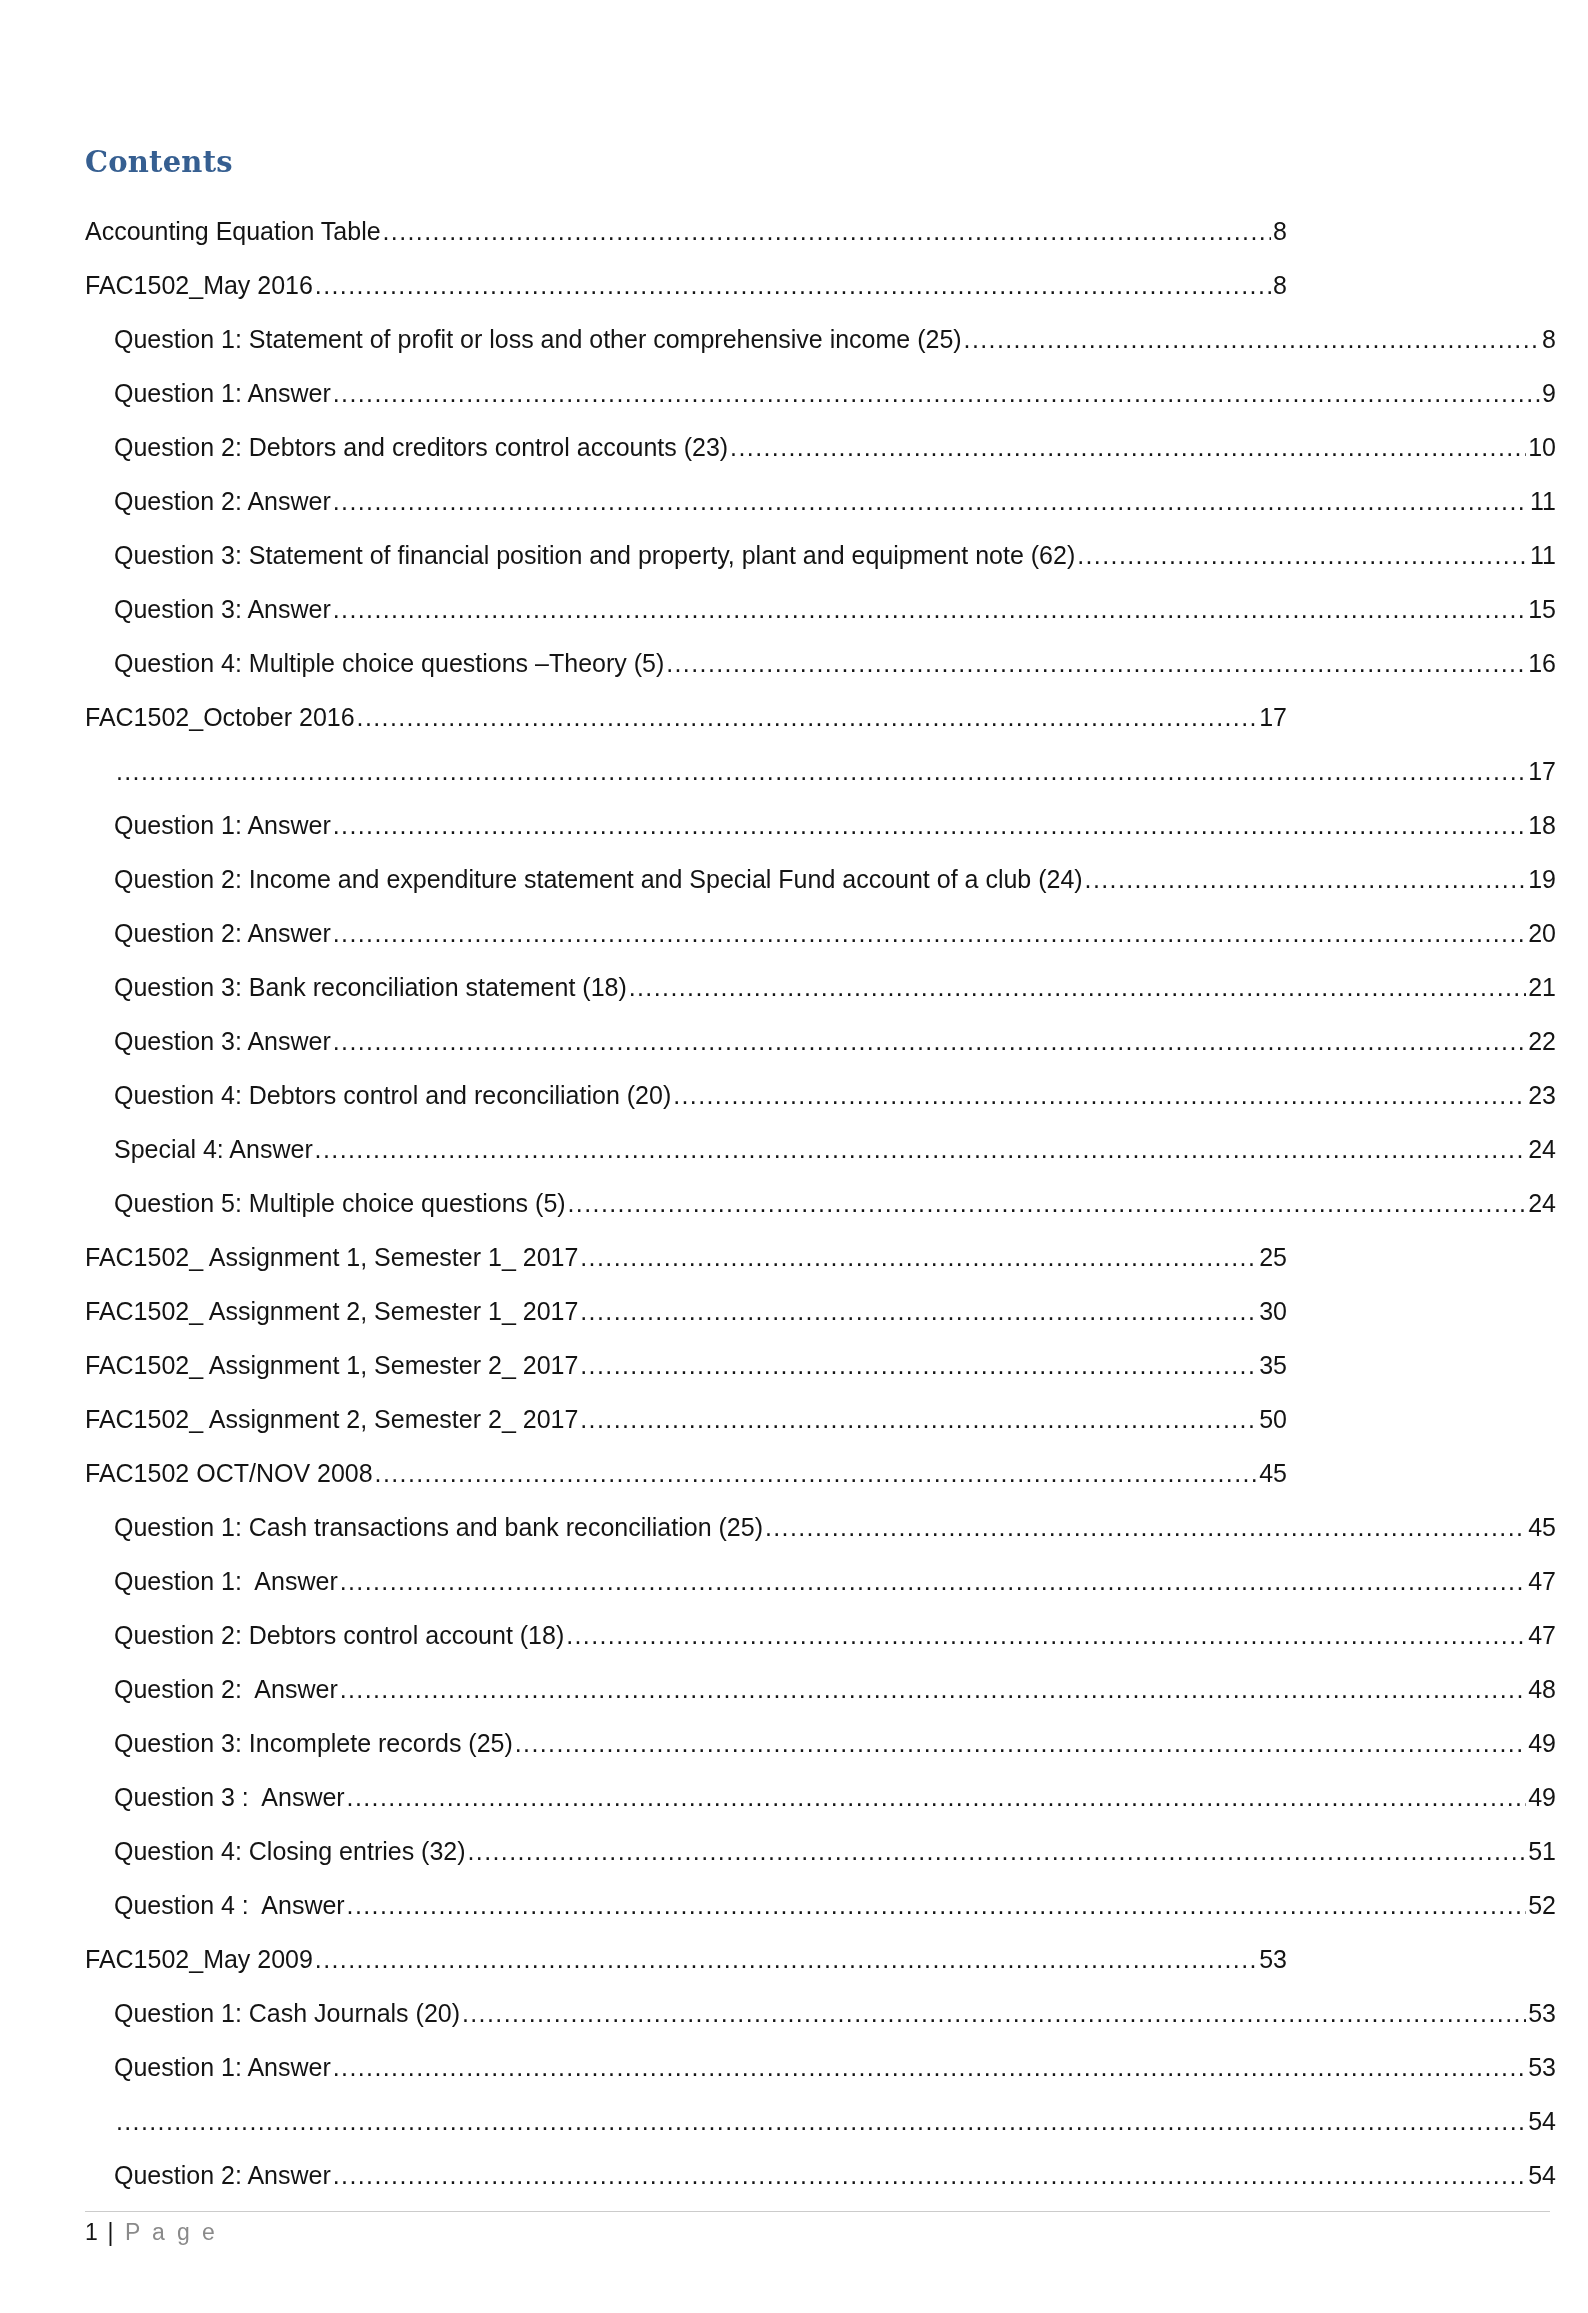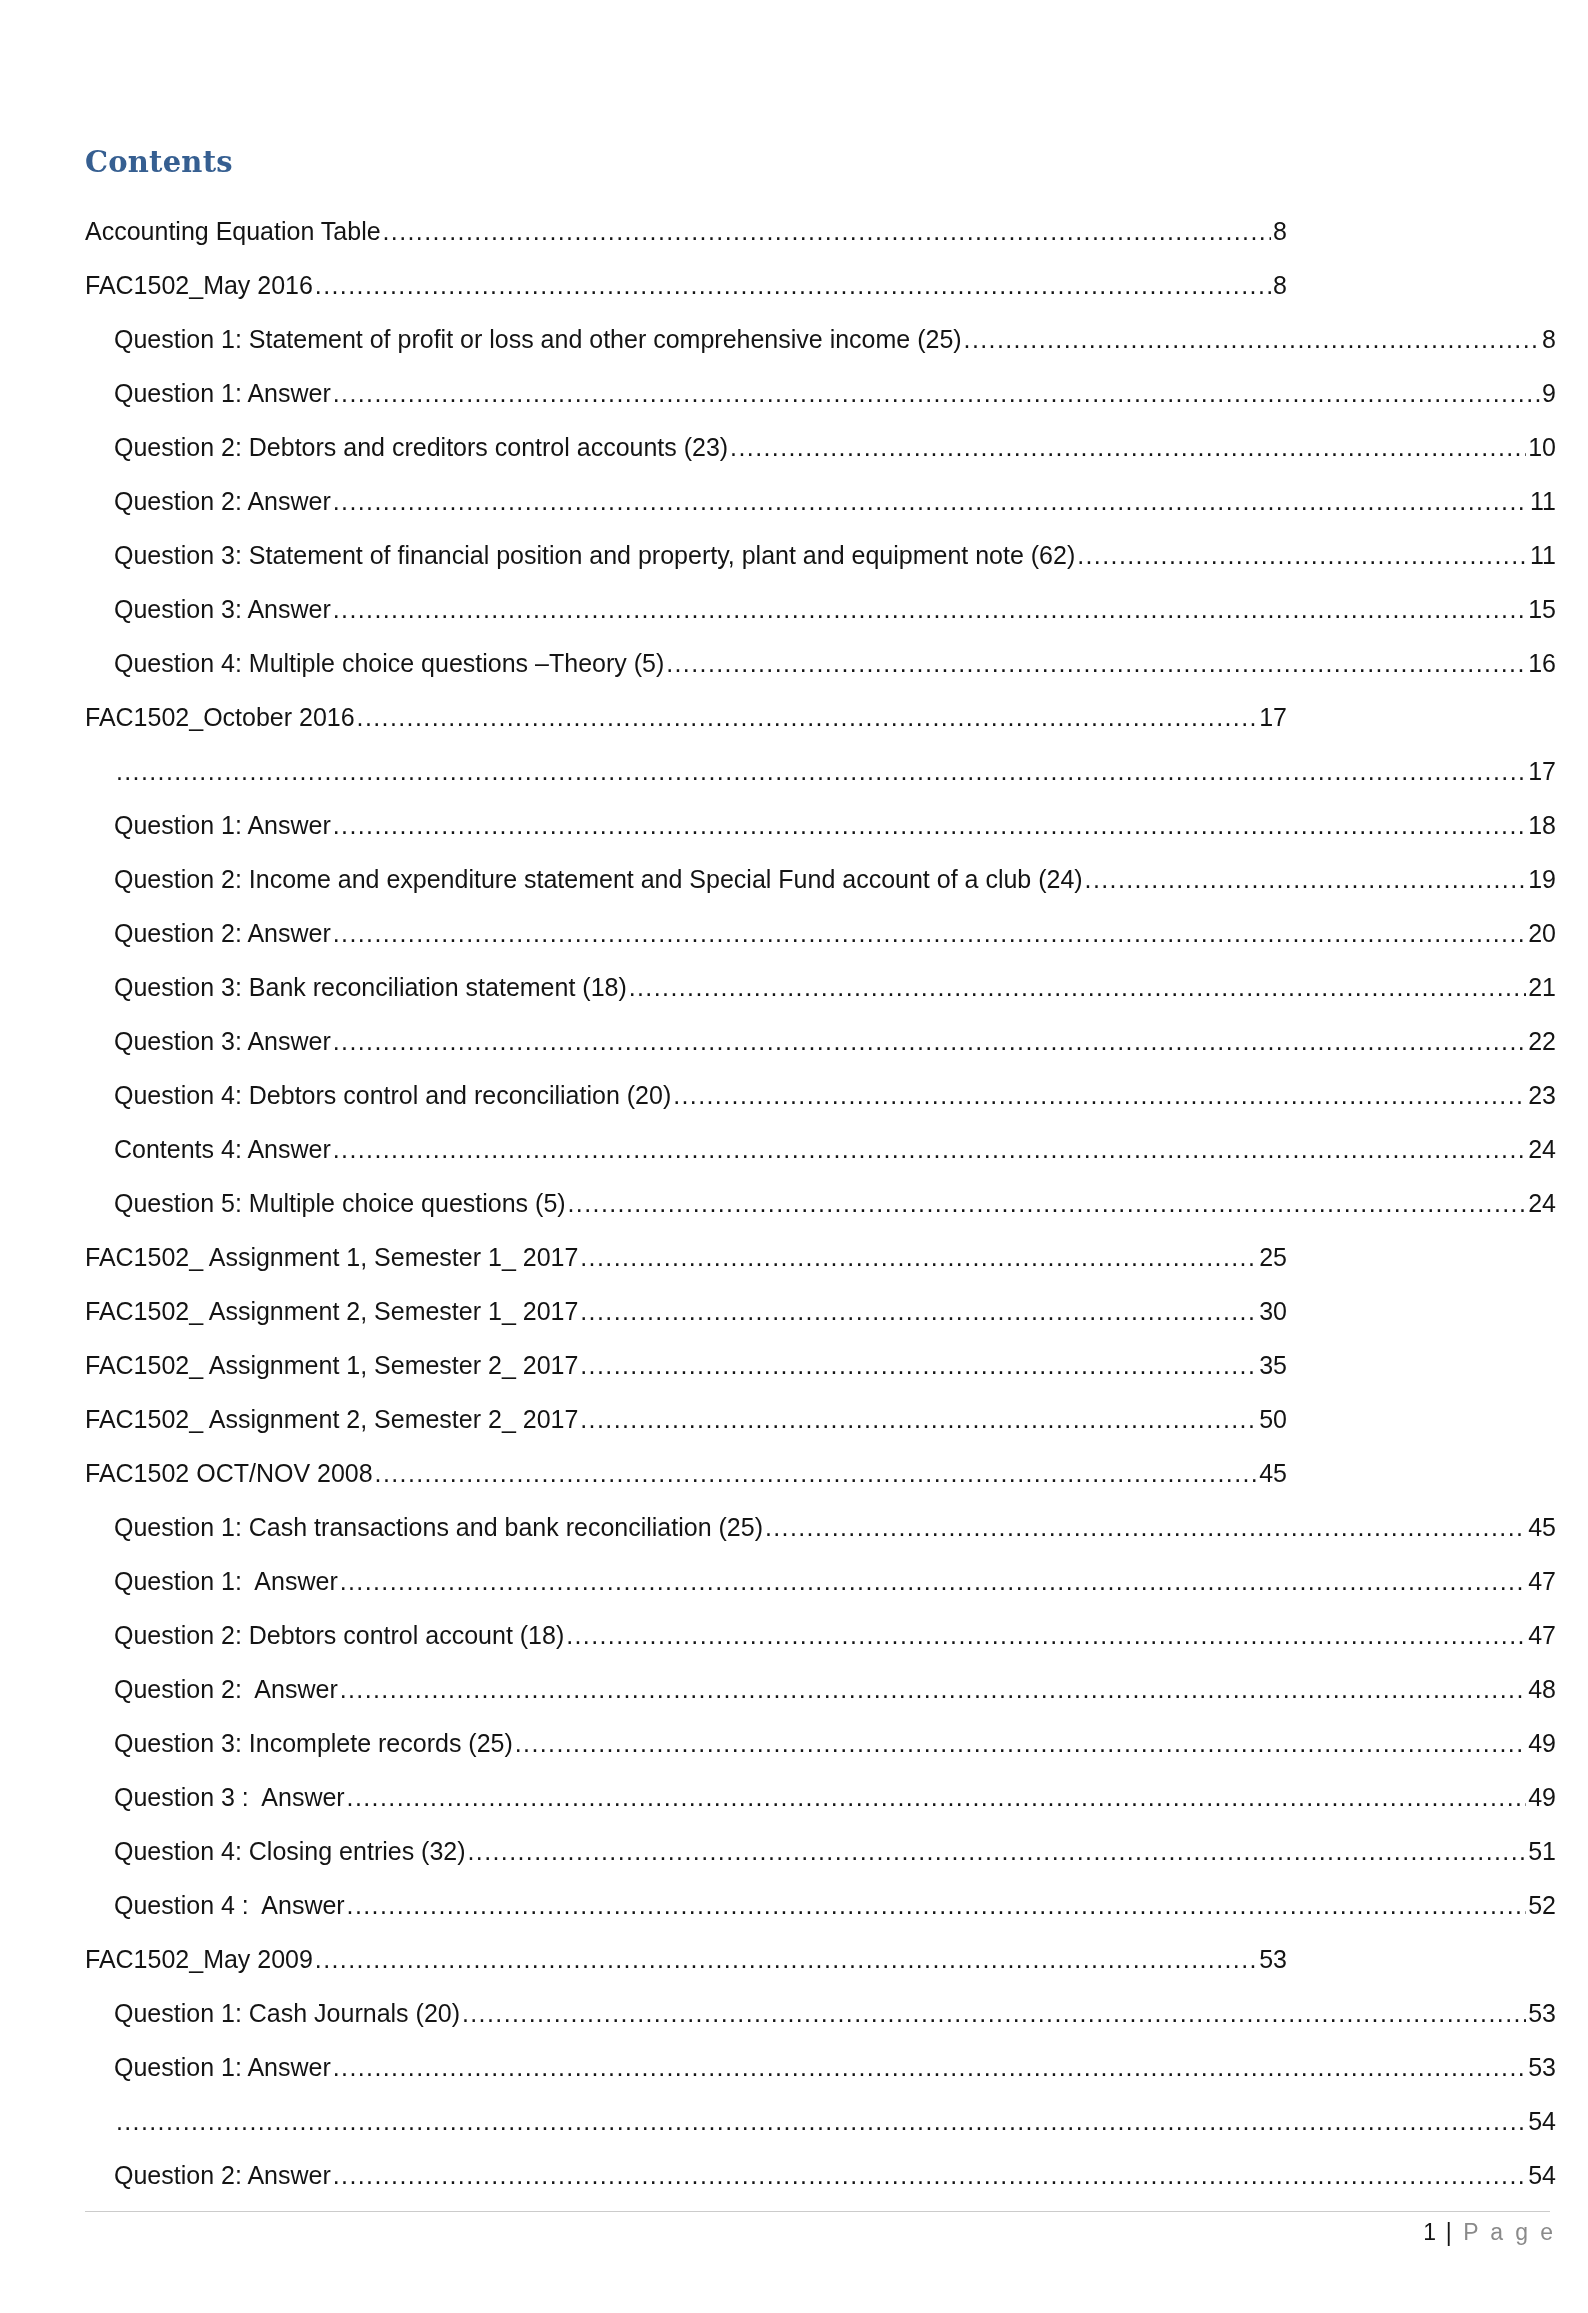--- a/index.html
+++ b/index.html
@@ -68,21 +68,21 @@
 
   .footer-rule {
     height: 1.9px;
     background: var(--rule-color, #CBCBCB);
     margin-top: 8.6px;
     margin-right: 5.8px;
   }
 
   .page-footer {
     margin-top: 5.8px;
-    text-align: right;
+    text-align: left;
     font-size: 23px;
     line-height: 29px;
     color: var(--body-color, #141414);
   }
   .page-footer .footer-sep {
     display: inline-block;
     margin: 0 11.5px 0 9.6px;
     font-weight: normal;
     transform: scaleY(1.15);
   }
@@ -177,21 +177,21 @@
         <span class="toc-text">Question 3: Answer</span>
         <span class="leader" aria-hidden="true">................................................................................................................................................................................................................................................................................................................................</span>
         <span class="toc-page">22</span>
       </a>
       <a class="toc-row lvl2" href="#">
         <span class="toc-text">Question 4: Debtors control and reconciliation (20)</span>
         <span class="leader" aria-hidden="true">................................................................................................................................................................................................................................................................................................................................</span>
         <span class="toc-page">23</span>
       </a>
       <a class="toc-row lvl2" href="#">
-        <span class="toc-text">Contents 4: Answer</span>
+        <span class="toc-text">Special 4: Answer</span>
         <span class="leader" aria-hidden="true">................................................................................................................................................................................................................................................................................................................................</span>
         <span class="toc-page">24</span>
       </a>
       <a class="toc-row lvl2" href="#">
         <span class="toc-text">Question 5: Multiple choice questions (5)</span>
         <span class="leader" aria-hidden="true">................................................................................................................................................................................................................................................................................................................................</span>
         <span class="toc-page">24</span>
       </a>
       <a class="toc-row lvl1" href="#">
         <span class="toc-text">FAC1502_ Assignment 1, Semester 1_ 2017</span>

